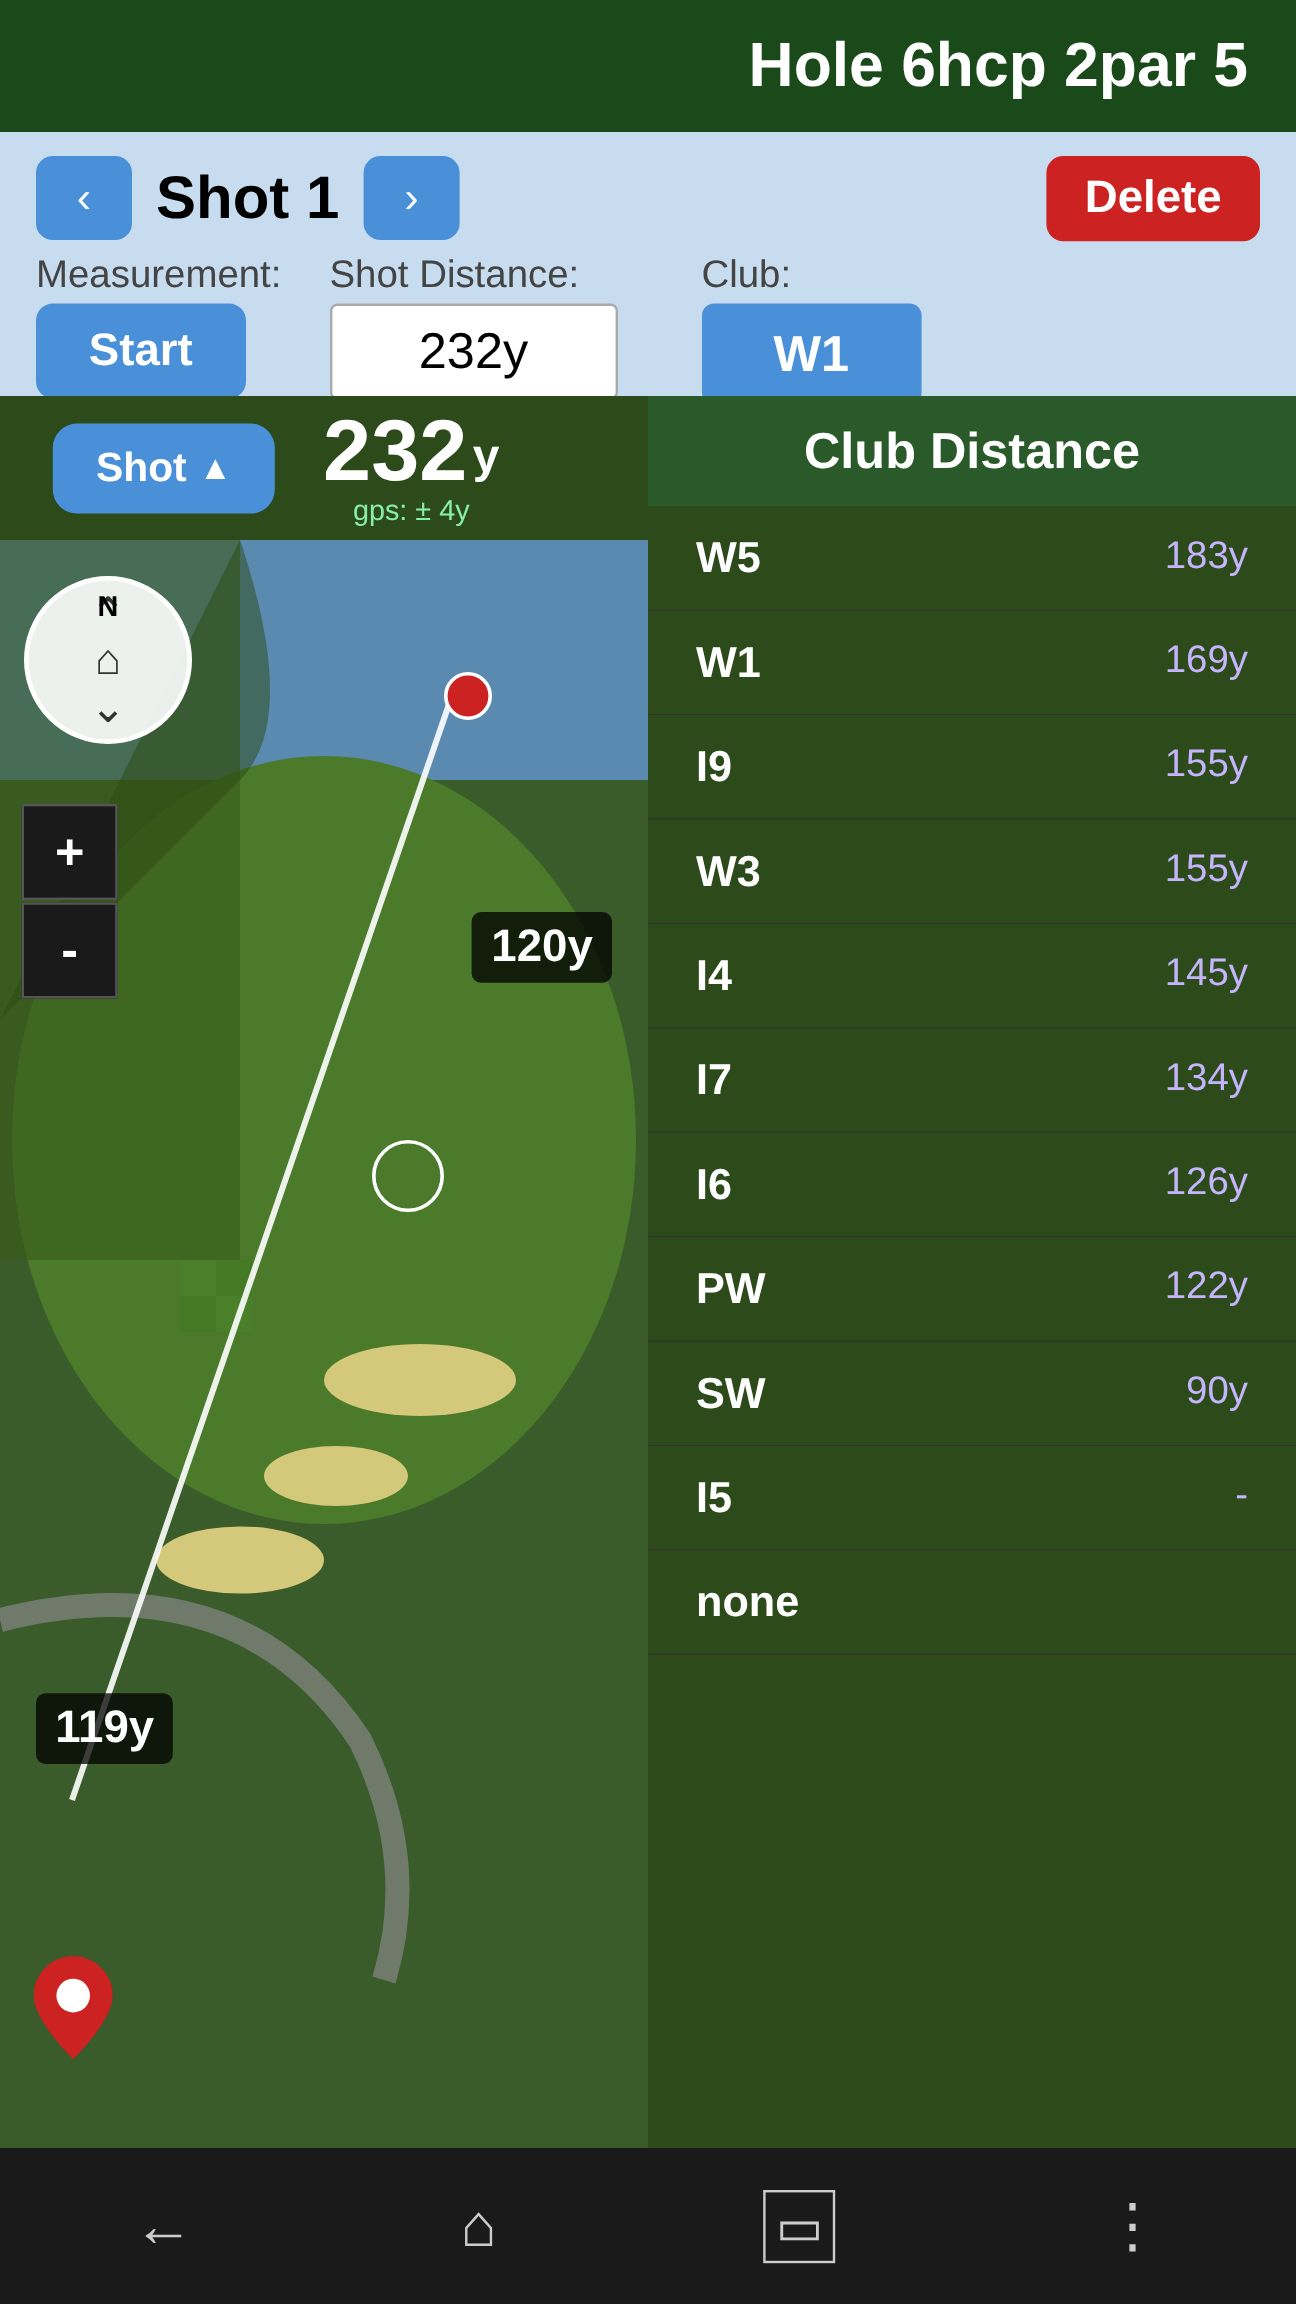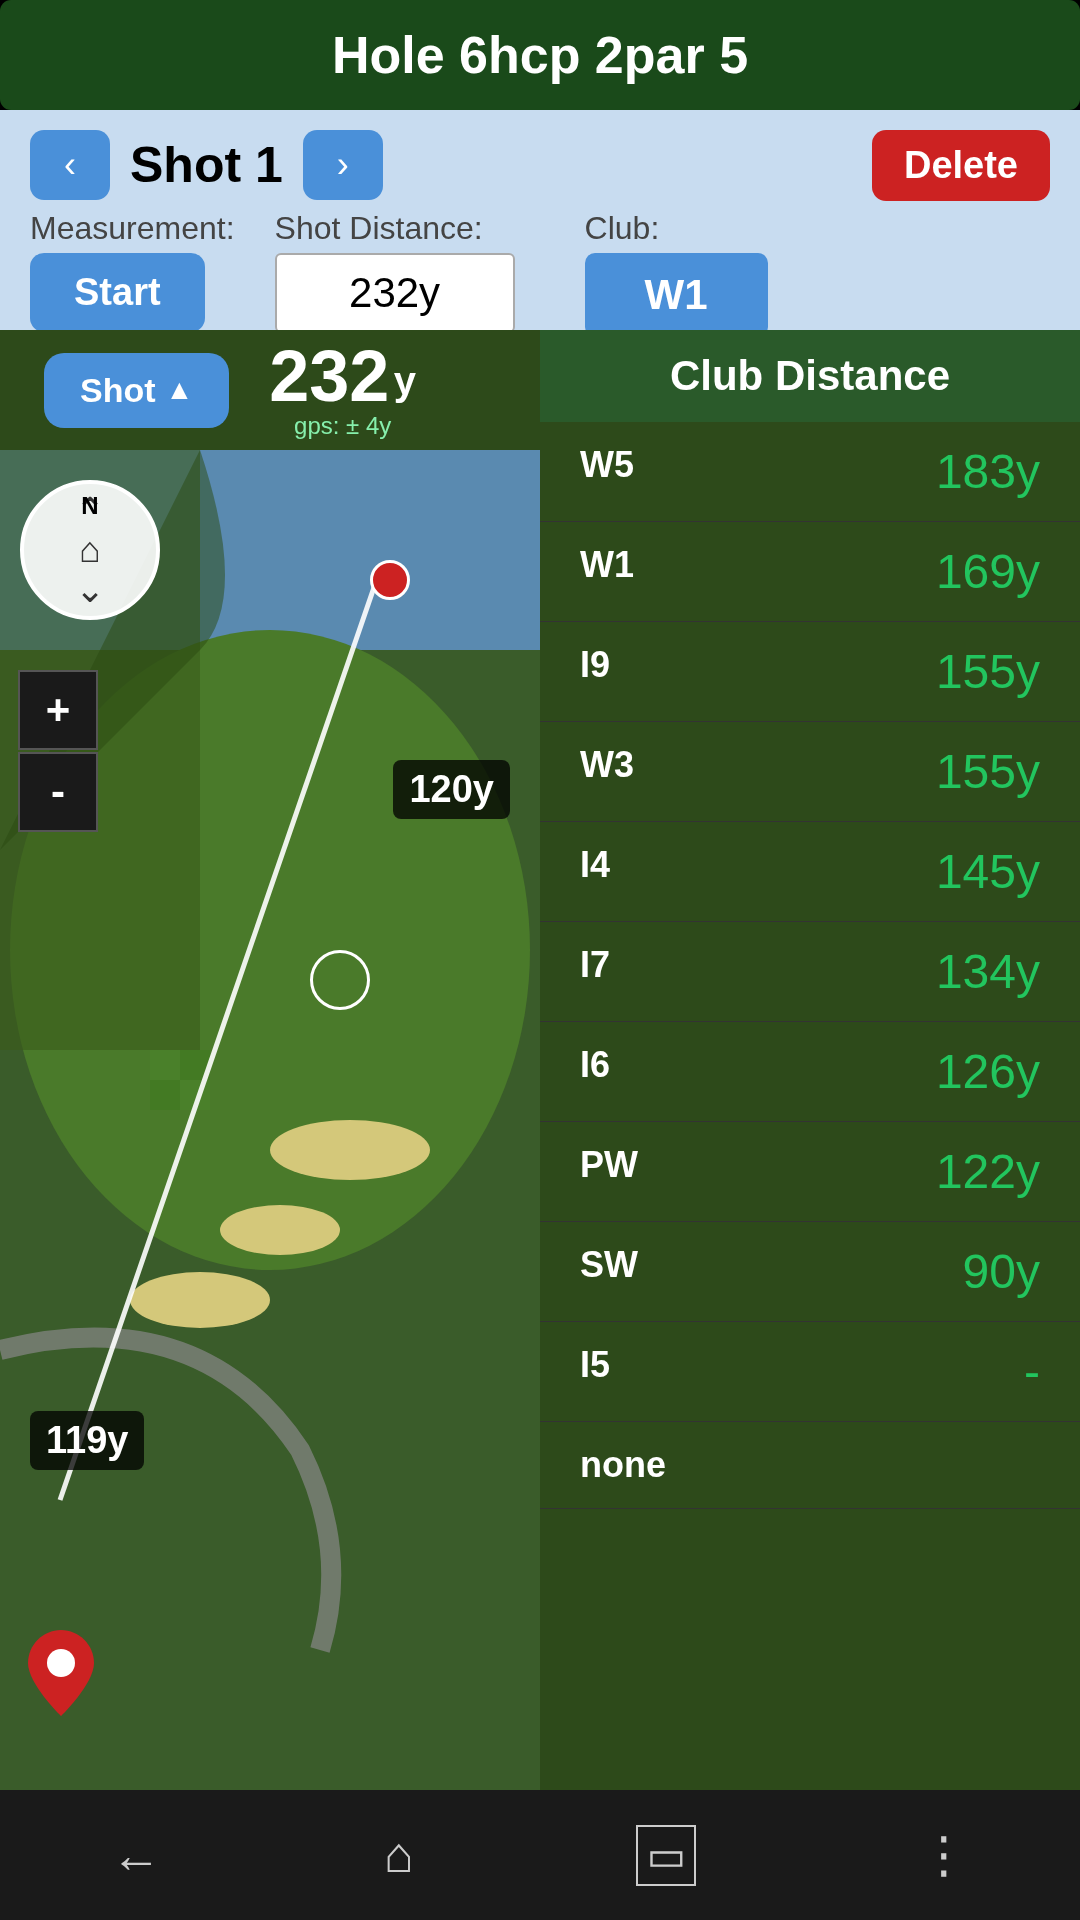--- a/index.html
+++ b/index.html
@@ -12,23 +12,22 @@
       position: relative;
     }
 
     
     #header {
       width: 100%;
       height: 110px;
       background: #1a4a1a;
       display: flex;
       align-items: center;
-      justify-content: center;
+      justify-content: flex-end;
       padding: 0 40px;
-      border-radius: 11px;
     }
     .header-item {
       color: #fff;
       font-size: 52px;
       font-weight: bold;
     }
 
     
     #shot-panel {
       width: 100%;
@@ -128,22 +127,22 @@
       padding: 22px 40px;
       border-bottom: 1px solid #333;
       cursor: pointer;
     }
     .club-name {
       font-size: 36px;
       font-weight: bold;
       color: #fff;
     }
     .club-dist {
-      font-size: 48px;
-      color: #22c55e;
+      font-size: 32px;
+      color: #c4b5fd;
     }
 
     
     #map-area {
       position: absolute;
       left: 0;
       top: 110px;
       width: 1080px;
       bottom: 130px;
     }

